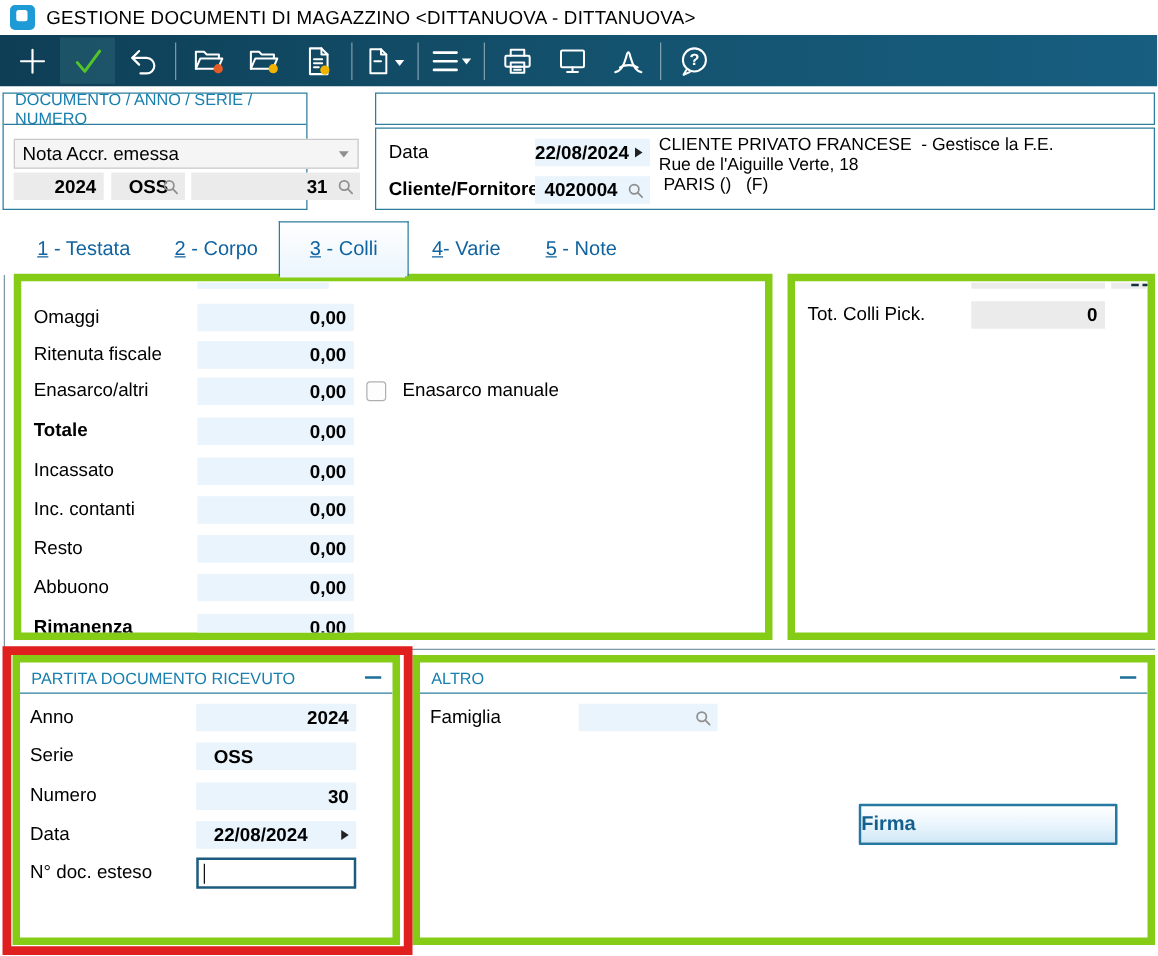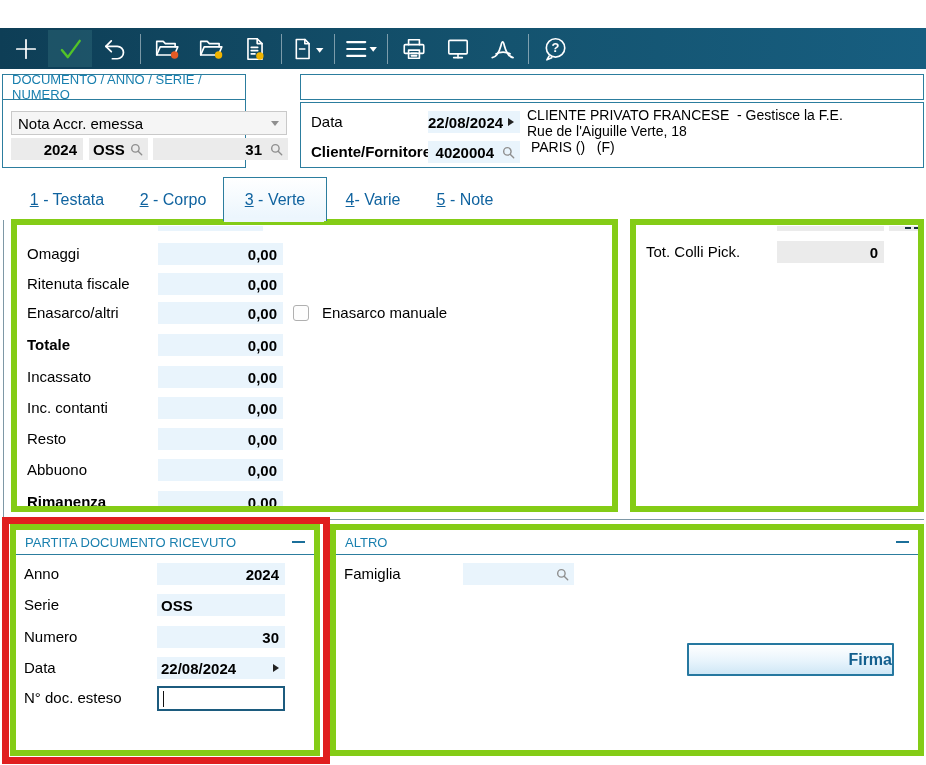--- a/index.html
+++ b/index.html
@@ -32,21 +32,21 @@
   .minus{width:13px;height:2px;background:#1b6f9a;flex:0 0 auto;}
 
   
   .lbl{position:absolute;font-size:15px;line-height:22px;white-space:pre;}
   .lbl.bold{font-weight:bold;}
   .fld{position:absolute;height:22px;background:#e9f4fc;font-size:15px;
        display:flex;align-items:center;box-sizing:border-box;font-weight:bold;}
   .fld.gray{background:#ebebeb;}
   .fld .val{flex:1;min-width:0;white-space:pre;}
   .fld .val.r{text-align:right;padding-right:6px;}
-  .fld .val.l{text-align:left;padding-left:4px;}
+  .fld .val.l{text-align:left;padding-left:14px;}
   .mg{margin:0 5px 0 2px;flex:0 0 auto;}
   .arrow-right{width:0;height:0;border-top:4.5px solid transparent;
        border-bottom:4.5px solid transparent;border-left:6px solid #222;
        margin:0 6px 0 2px;flex:0 0 auto;}
   .dd{position:absolute;height:24px;background:#f5f5f5;border:1px solid #c9c9c9;
       font-size:15px;display:flex;align-items:center;box-sizing:border-box;}
   .dd .val{flex:1;padding-left:6px;white-space:pre;}
   .caret-down{width:0;height:0;border-left:4px solid transparent;border-right:4px solid transparent;
       border-top:5px solid #8f8f8f;margin-right:7px;flex:0 0 auto;}
 
@@ -76,29 +76,33 @@
   .input-focus{position:absolute;height:25px;background:#fff;border:2px solid #1c5b7e;
       box-sizing:border-box;}
   .input-focus .caret{position:absolute;left:4px;top:3px;width:1px;height:16px;background:#111;}
 
   .red-box{position:absolute;left:2px;top:517px;width:328px;height:247px;
       border:7px solid #e01f1f;box-sizing:border-box;z-index:10;pointer-events:none;}
 
   .btn-firma{position:absolute;border:2px solid #2678a0;border-radius:1px;
       background:linear-gradient(180deg,#ffffff,#e8f4fc 55%,#cfe7f6);
       color:#135f8e;font-weight:bold;font-size:16px;
-      display:flex;align-items:center;justify-content:flex-end;box-sizing:border-box;}
+      display:flex;align-items:center;justify-content:flex-start;box-sizing:border-box;}
 
   .info{position:absolute;font-size:14px;line-height:15.5px;white-space:pre;}
 </style>
 </head>
 <body>
 
 <div id="root">
 
+  <div class="titlebar">
+    <div class="app-icon"></div>
+    <span class="win-title">GESTIONE DOCUMENTI DI MAGAZZINO &lt;DITTANUOVA - DITTANUOVA&gt;</span>
+  </div>
 
   <div class="toolbar">
     <div class="tbtn">
       <svg width="26" height="26" viewBox="0 0 24 24" fill="none" stroke="#fff" stroke-width="1.6" stroke-linecap="round">
           <path d="M12 3.5v17M3.5 12h17"></path>
         </svg>
     </div>
     <div class="tbtn active-tool">
       <svg width="26" height="26" viewBox="0 0 24 24" fill="none" stroke="#52c428" stroke-width="2.2" stroke-linecap="round" stroke-linejoin="round">
           <path d="M4.5 13l5.5 6.5L21 4.5"></path>
@@ -225,21 +229,21 @@
         </svg>
     </div>
     <div class="info" style="left:226px;top:5px;">CLIENTE PRIVATO FRANCESE  - Gestisce la F.E.</div>
     <div class="info" style="left:226px;top:21px;">Rue de l'Aiguille Verte, 18</div>
     <div class="info" style="left:226px;top:37px;"> PARIS ()   (F)</div>
   </div>
 
   <div class="tab" style="left:22px;top:188px;width:90px;"><span class="u">1</span><span> - Testata</span></div>
   <div class="tab" style="left:132px;top:188px;width:82px;"><span class="u">2</span><span> - Corpo</span></div>
   <div class="tab-active-box">
-    <div class="tab"><span class="u">3</span><span> - Verte</span></div>
+    <div class="tab"><span class="u">3</span><span> - Colli</span></div>
   </div>
   <div class="tab" style="left:340px;top:188px;width:66px;"><span class="u">4</span><span>- Varie</span></div>
   <div class="tab" style="left:430px;top:188px;width:70px;"><span class="u">5</span><span> - Note</span></div>
 
   <div class="frame-v"></div>
   <div class="frame-h"></div>
 
   <div class="panel" style="left:11px;top:219px;width:607px;height:293px;">
     <div class="sliver" style="left:141px;top:1px;width:105px;background:#e9f4fc;"></div>
 

